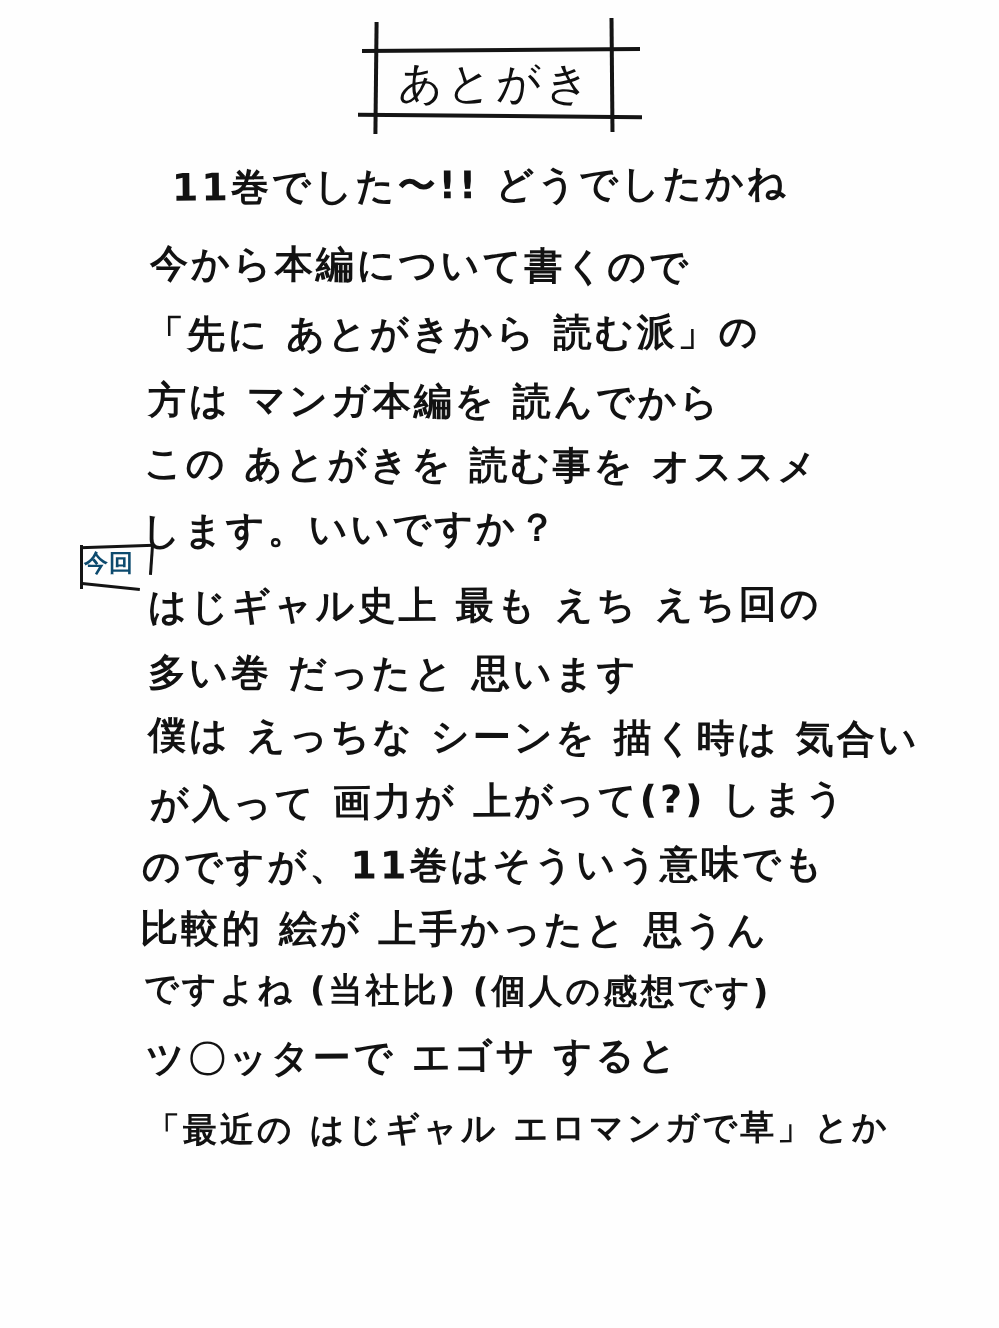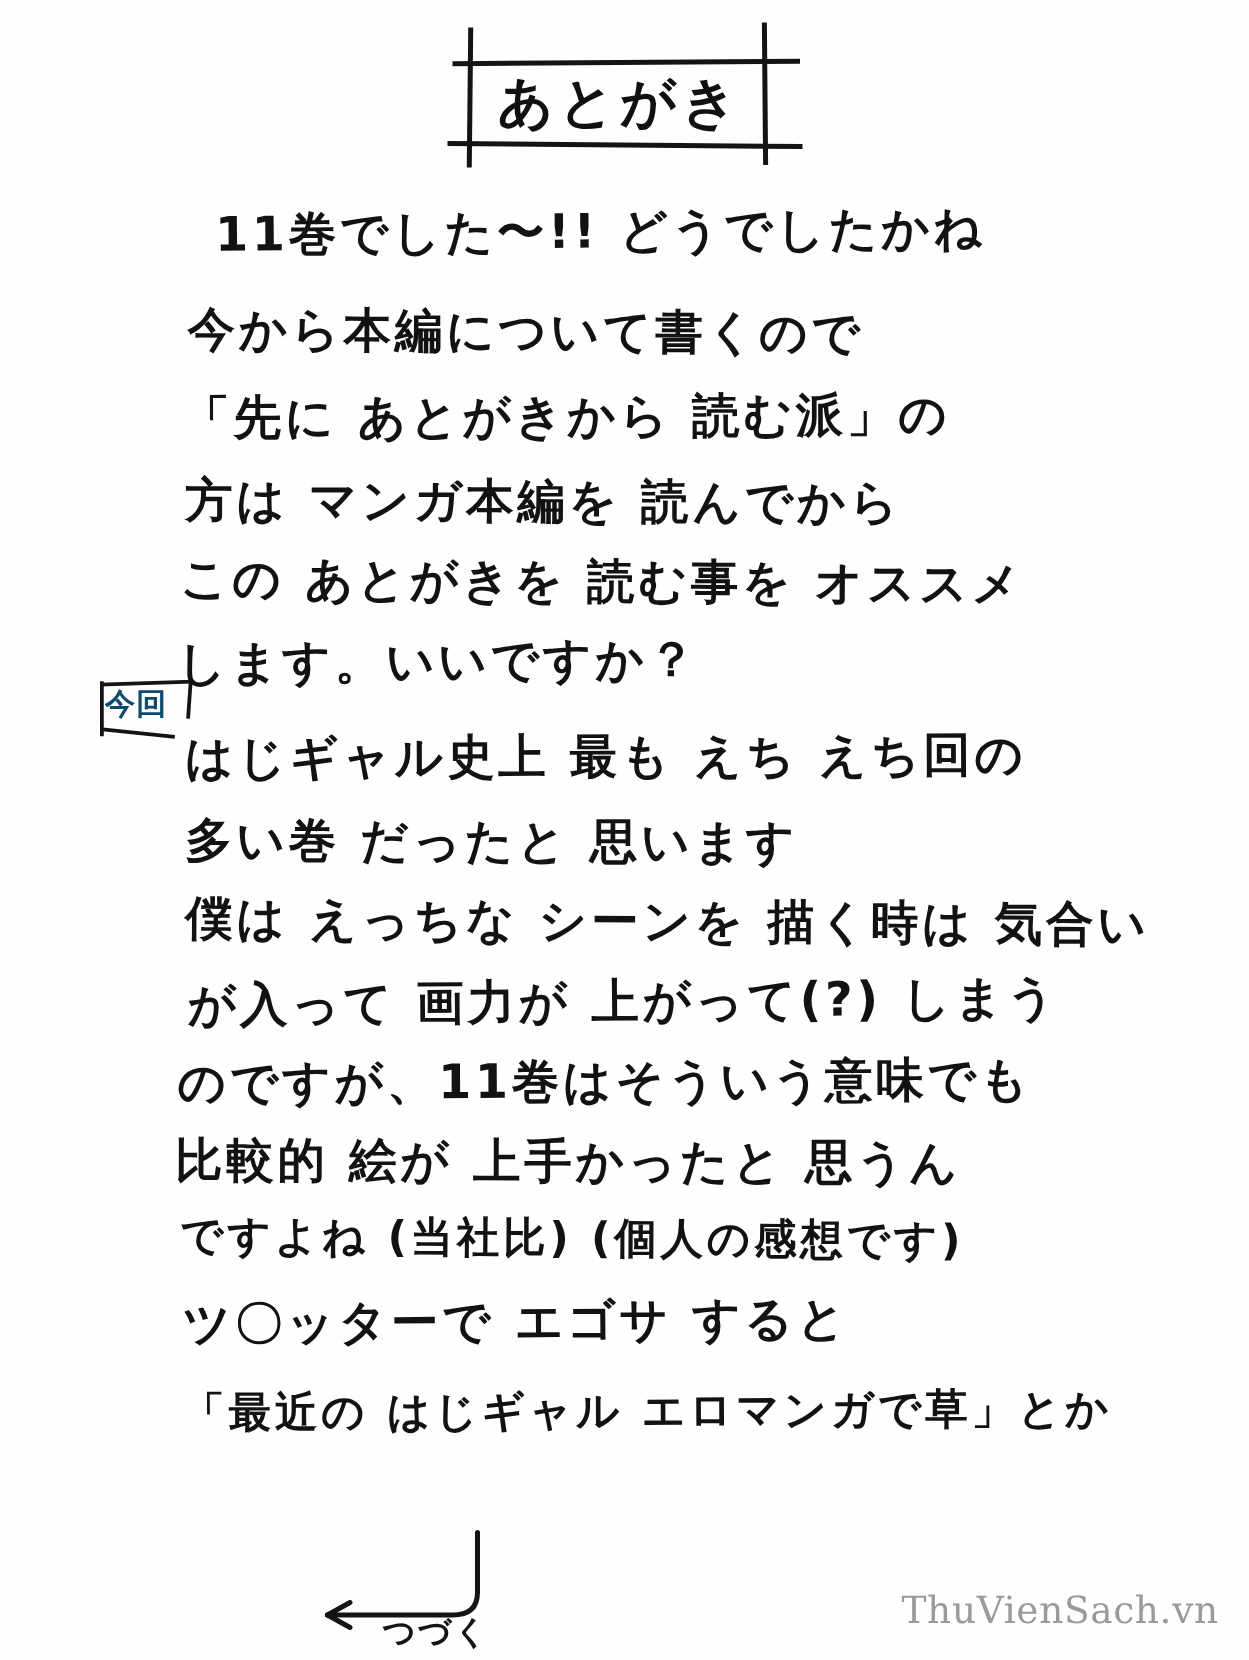--- a/index.html
+++ b/index.html
@@ -44,21 +44,21 @@
     position: absolute;
     left: 36px;
     top: 34px;
     width: 216px;
     height: 62px;
     line-height: 62px;
     text-align: center;
     font-size: 44px;
     letter-spacing: 4px;
     font-family: "DejaVu Sans", sans-serif;
-    font-weight: 700;
+    font-weight: 400;
     color: #101010;
     white-space: nowrap;
   }
 
   
   .body-block {
     position: absolute;
     left: 0;
     top: 140px;
     width: 999px;
@@ -177,24 +177,15 @@
   </div>
 
   <div class="tag-konkai">
     <div class="l-top"></div>
     <div class="l-left"></div>
     <div class="l-right"></div>
     <div class="l-bottom"></div>
     <div class="tag-label">今回</div>
   </div>
 
-  <div class="tsuzuku-wrap">
-    <svg width="200" height="100" viewBox="0 0 200 100">
-      <path d="M150 4 L150 52 Q150 70 130 70 L30 70" fill="none" stroke="#141414" stroke-width="4" stroke-linecap="round"></path>
-      <path d="M30 70 L48 60" fill="none" stroke="#141414" stroke-width="4" stroke-linecap="round"></path>
-      <path d="M30 70 L48 80" fill="none" stroke="#141414" stroke-width="4" stroke-linecap="round"></path>
-    </svg>
-    <div class="tsuzuku-label">つづく</div>
-  </div>
 
-  <div class="watermark">ThuVienSach.vn</div>
 
 </div>
 
 </body></html>

